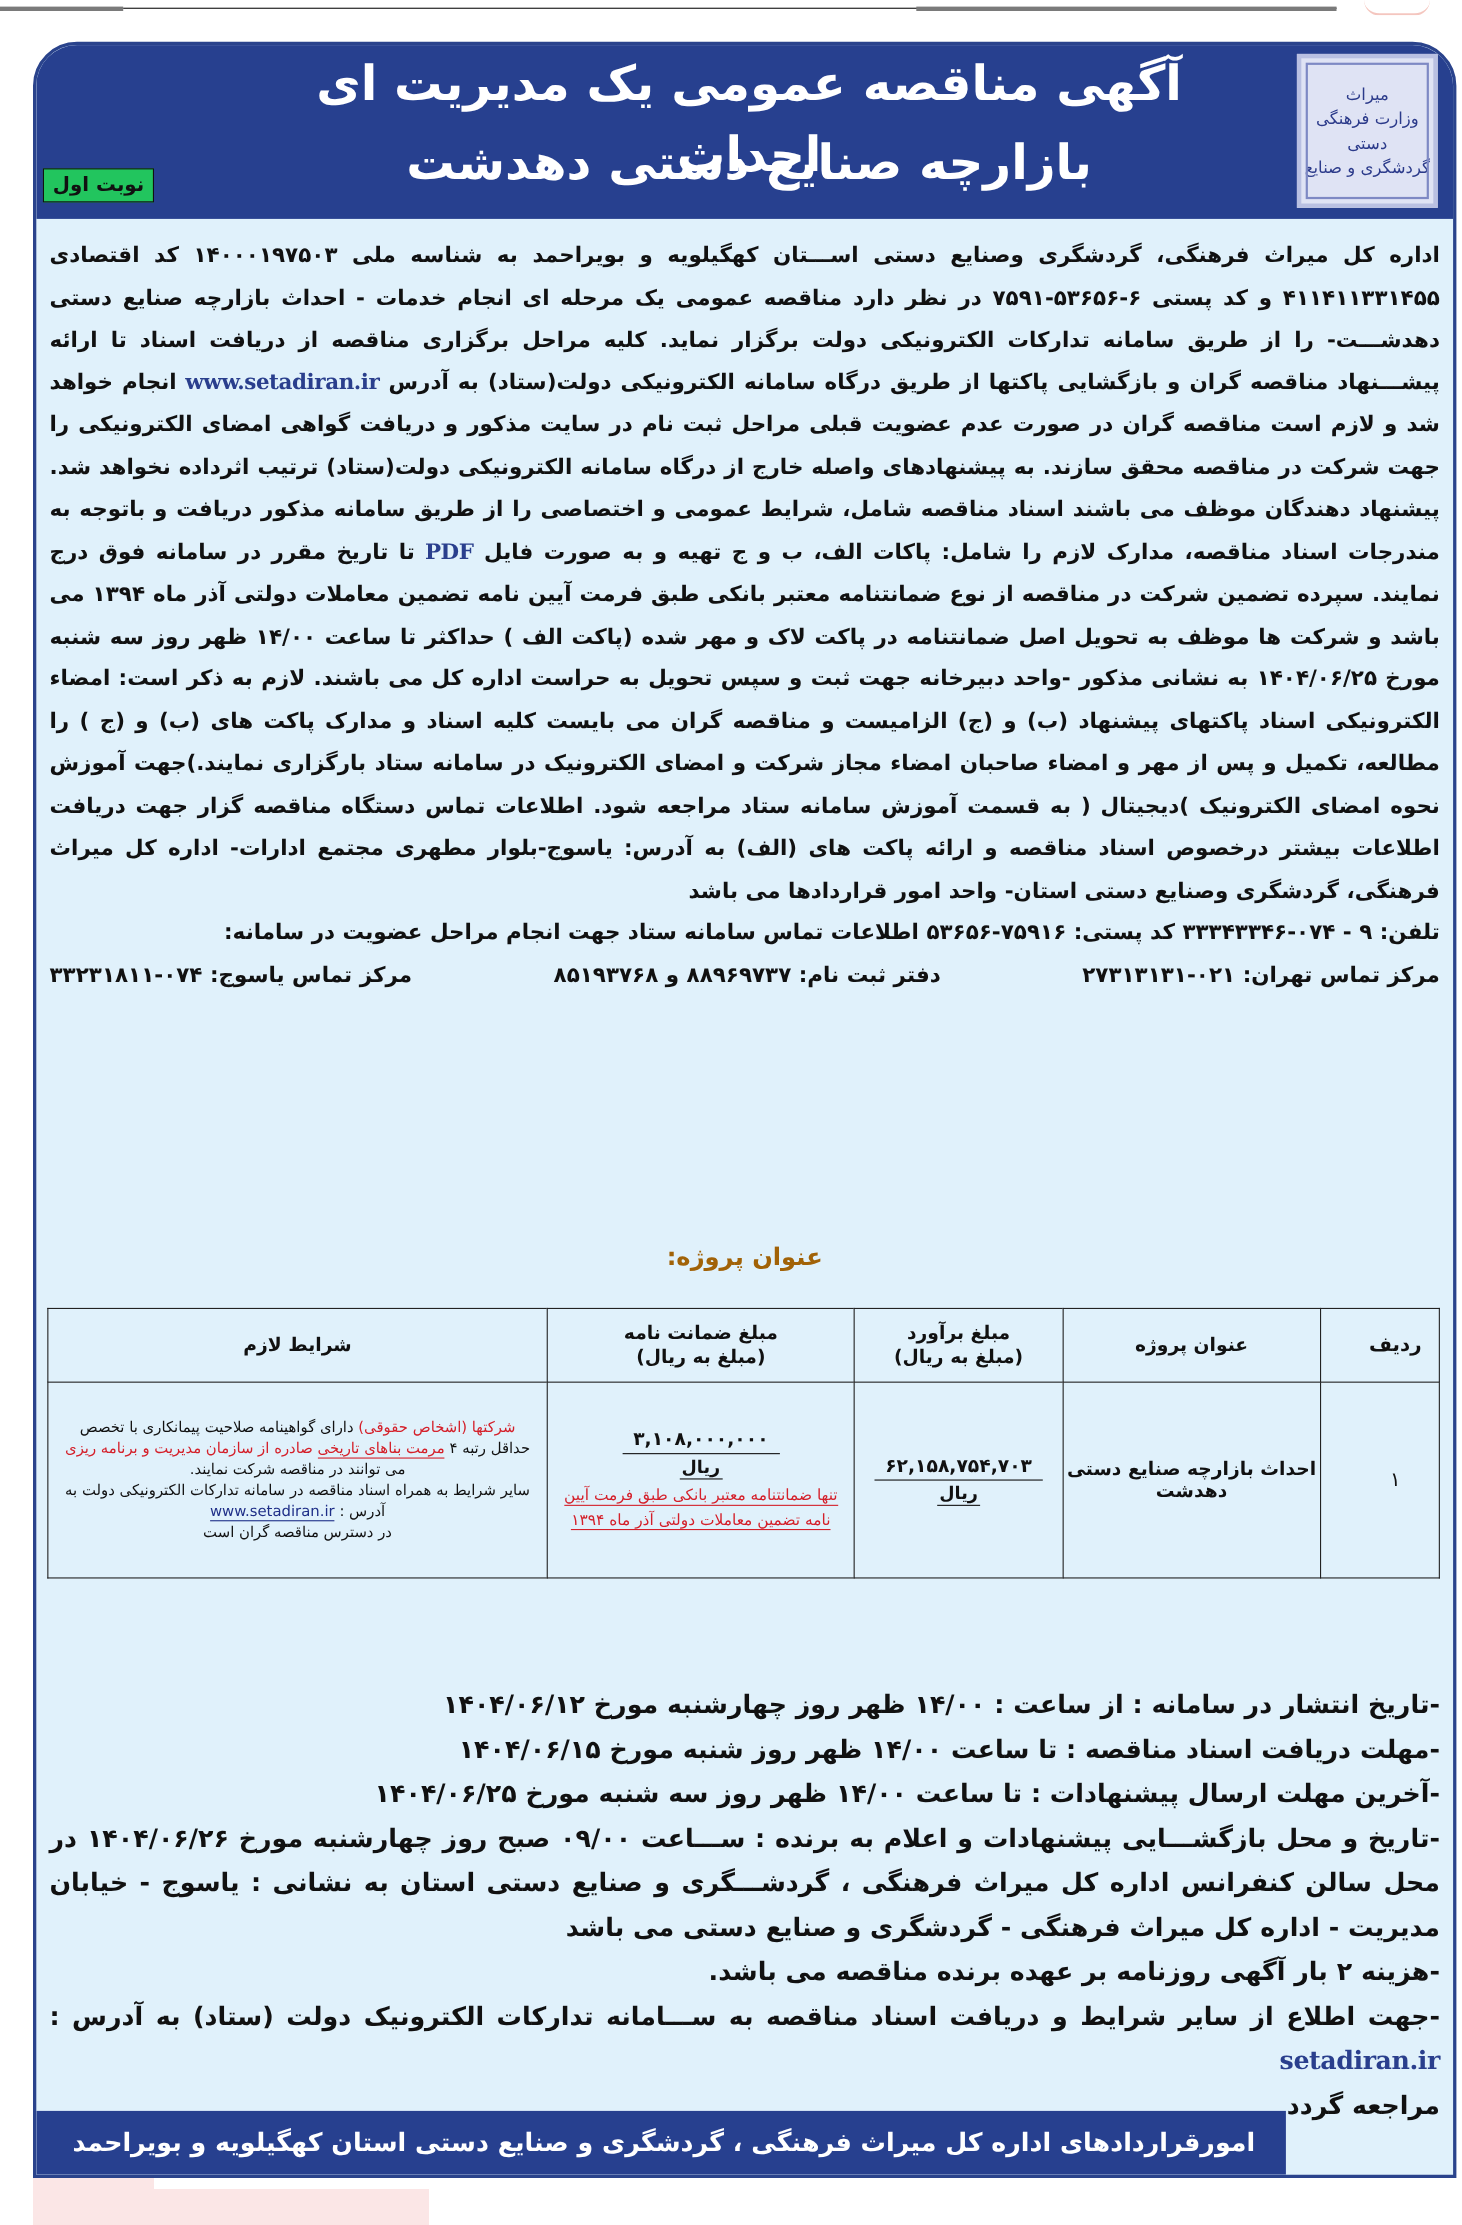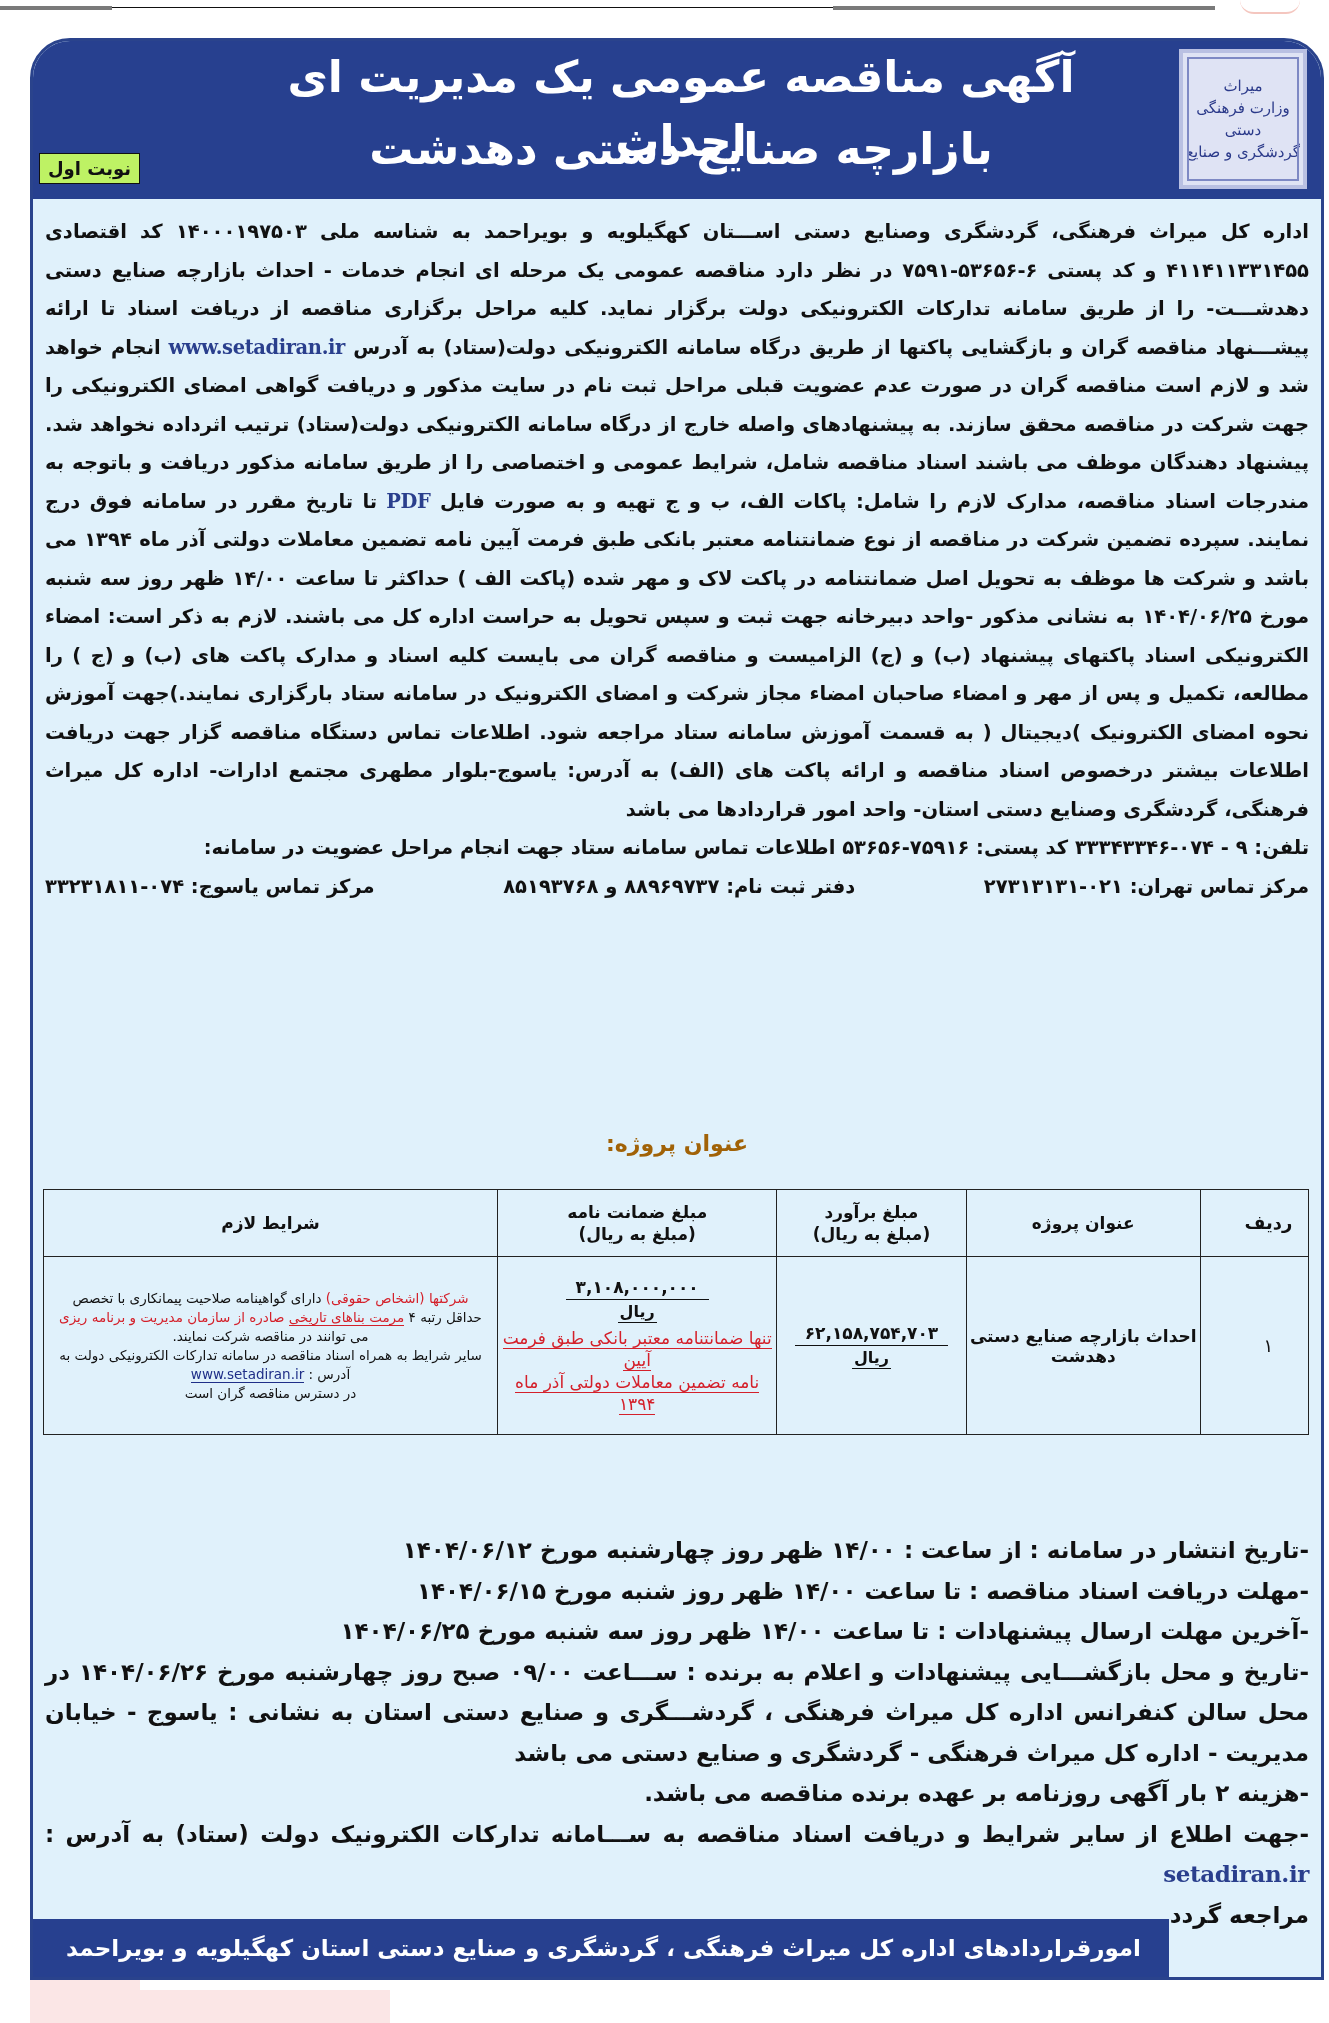--- a/index.html
+++ b/index.html
@@ -23,21 +23,21 @@
 
   .header { position: absolute; left: 0; top: 0; width: 100%; height: 158px; background: #27408f; }
   .header .title { position: absolute; right: 190px; width: 900px; color: #fff; font-family: "DejaVu Sans", sans-serif;
                    font-weight: bold; text-align: center; direction: rtl; font-size: 44px; line-height: 64px; }
   .header .title.l1 { top: 4px; }
   .header .title.l2 { top: 76px; }
   .logo { position: absolute; right: 14px; top: 8px; width: 128px; height: 140px; background: #dfe3f4;
           border: 4px solid #b9c0e2; outline: 2px solid #7e89c4; outline-offset: -10px;
           display: flex; align-items: center; justify-content: center; flex-direction: column;
           font-family: "DejaVu Serif", serif; color: #2b3a8a; font-size: 15px; direction: rtl; line-height: 22px; text-align: right; }
-  .badge { position: absolute; left: 6px; top: 112px; background: #bef264; color: #111; font-weight: bold;
+  .badge { position: absolute; left: 6px; top: 112px; background: #22c55e; color: #111; font-weight: bold;
            font-size: 18px; padding: 4px 8px; direction: rtl; border: 1px solid #111; }
 
   .body-text { position: absolute; left: 12px; right: 12px; top: 172px; direction: rtl; text-align: justify;
                text-align-last: right; font-family: "DejaVu Sans", sans-serif; font-weight: bold; font-size: 19.5px;
                line-height: 38.5px; color: #111; letter-spacing: -0.4px; }
   .body-text p { margin: 0; }
   .link { color: #2a3f8d; font-family: "DejaVu Serif", serif; font-weight: bold; direction: ltr; unicode-bidi: embed; }
   .contact-line { display: flex; direction: rtl; justify-content: space-between; }
 
   .section-title { position: absolute; top: 1090px; left: 0; width: 100%; text-align: center; color: #a16207;
@@ -51,21 +51,21 @@
   .c-num { width: 96px; font-size: 18px !important; padding-left: 28px; }
   .c-title { width: 208px; font-weight: bold; font-size: 17px !important; }
   .c-est { width: 168px; }
   .c-guar { width: 248px; }
   .c-cond { width: 403px; padding: 6px 10px; font-family: "DejaVu Sans", sans-serif; font-size: 13.5px !important; line-height: 19px !important; }
   .amount { display: inline-block; font-weight: bold; font-size: 17px; border-bottom: 1.5px solid #111; padding: 0 10px 2px; }
   .rial { display: inline-block; font-weight: bold; font-size: 16px; border-bottom: 1.5px solid #111; padding: 0 2px; margin-top: 2px; }
   .red { color: #d4202a; }
   .red-ul { color: #d4202a; border-bottom: 1.5px solid #d4202a; }
   .blue-ul { color: #1f2f88; border-bottom: 1.5px solid #1f2f88; direction: ltr; unicode-bidi: embed; }
-  .guar-note { color: #d4202a; font-size: 17px; line-height: 22px; margin-top: 4px; }
+  .guar-note { color: #d4202a; font-size: 14px; line-height: 22px; margin-top: 4px; }
   .guar-note span { border-bottom: 1.5px solid #d4202a; }
 
   .schedule { position: absolute; left: 12px; right: 12px; top: 1489px; direction: rtl; text-align: justify; text-align-last: right;
               font-weight: bold; font-size: 23px; line-height: 40.5px; color: #111; letter-spacing: -0.4px; }
 
   .footer-bar { position: absolute; left: 0; bottom: 0; width: 1136px; height: 58px; background: #27408f; color: #fff;
                 direction: rtl; font-weight: bold; font-size: 23px; line-height: 58px; padding-right: 28px; text-align: right; }
 </style>
 </head>
 <body>

